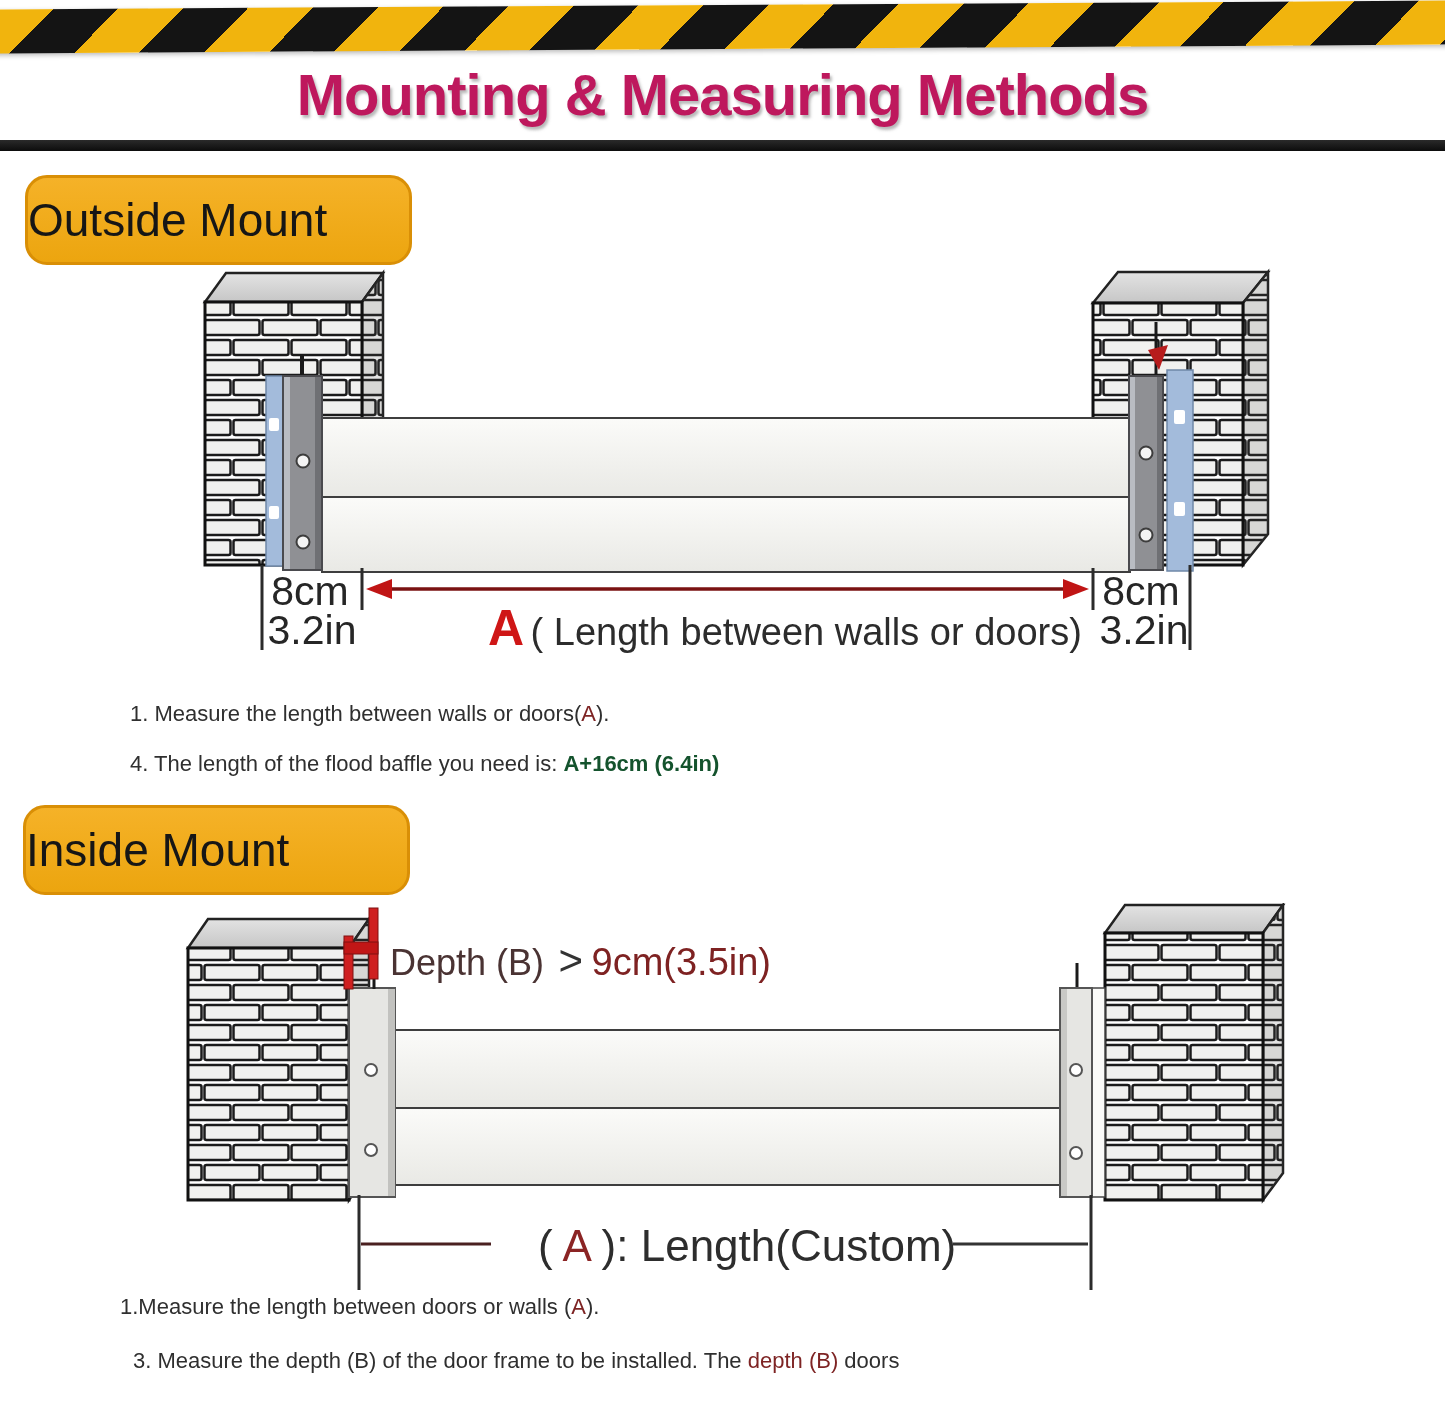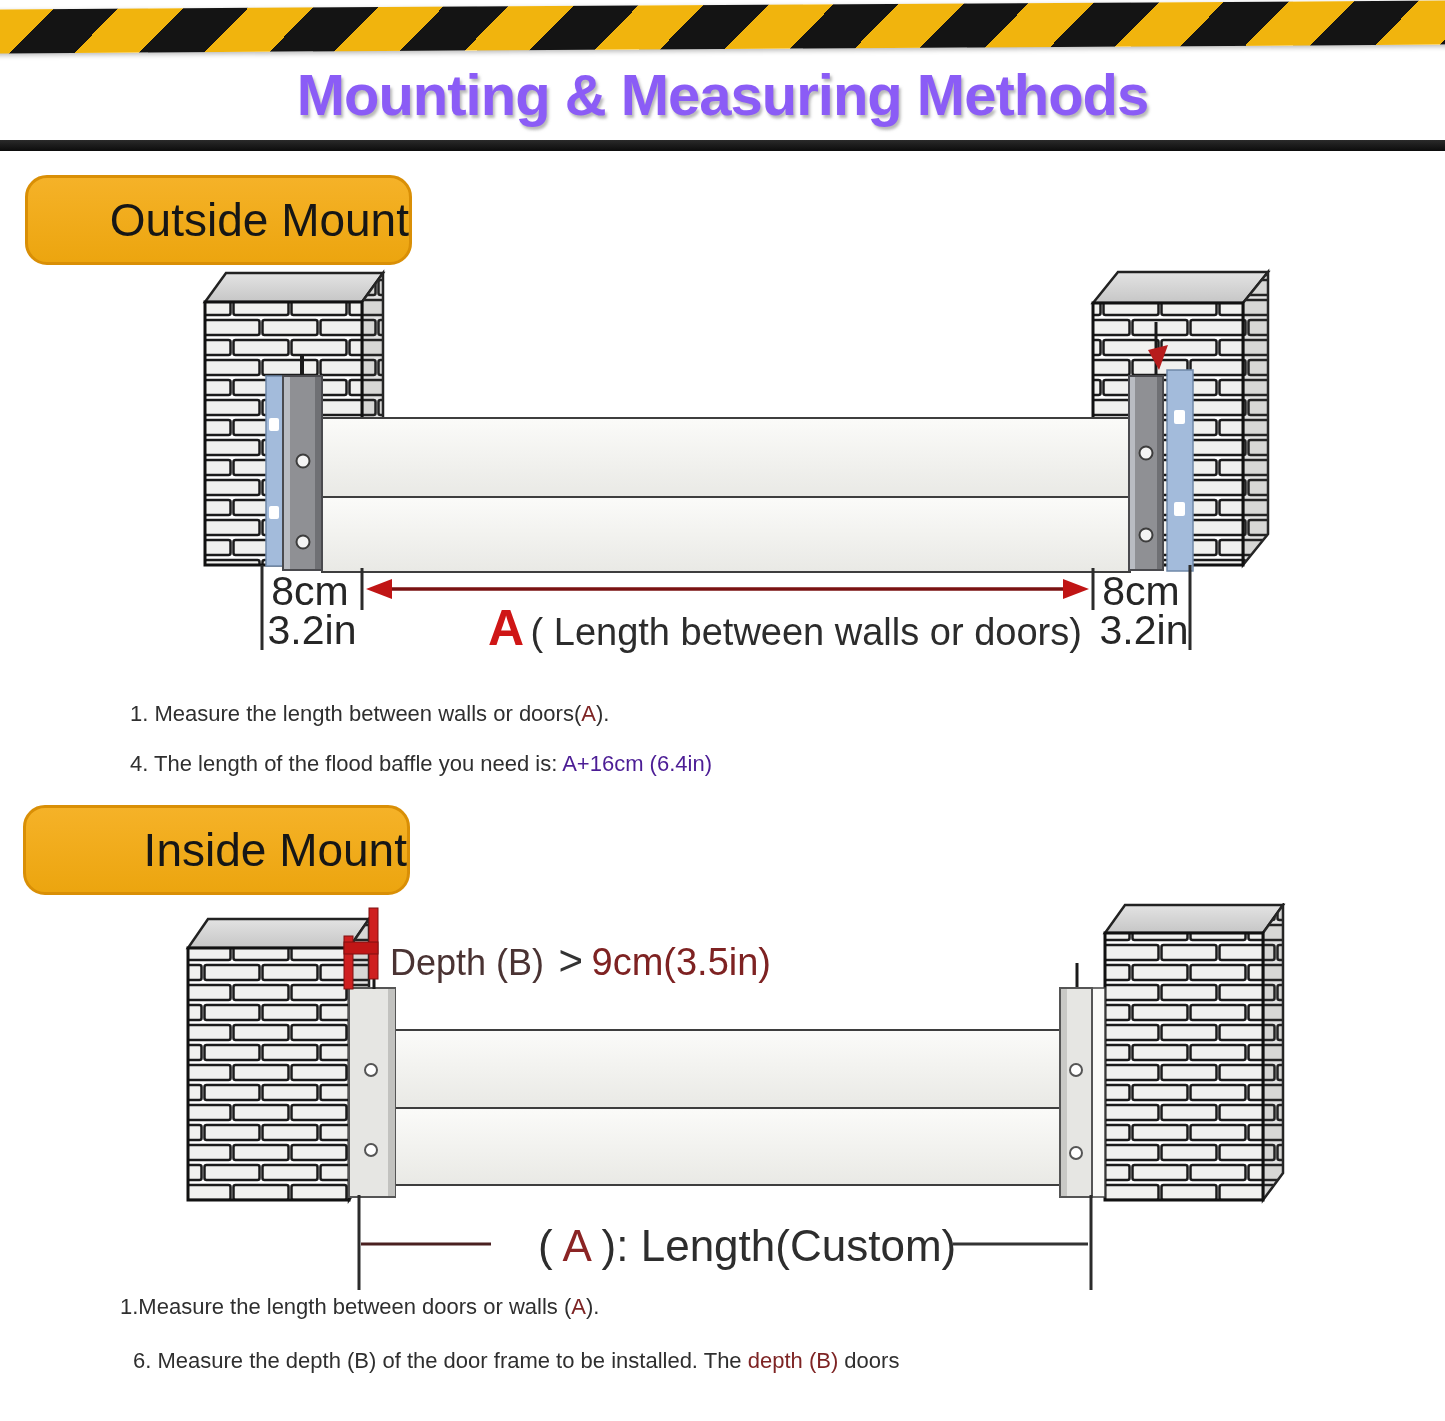--- a/index.html
+++ b/index.html
@@ -4,50 +4,50 @@
 <style>
   html,body{margin:0;padding:0;background:#fff;}
   .page{position:relative;width:1445px;height:1421px;background:#ffffff;overflow:hidden;
         font-family:"Liberation Sans",sans-serif;}
 
   
   .stripes{position:absolute;top:5px;left:-12px;right:-12px;height:44px;
            background:repeating-linear-gradient(135deg,#f1b40d 0 46px,#141414 46px 92px);
            transform:rotate(-0.35deg);box-shadow:0 2px 5px rgba(0,0,0,.28);}
   .title{position:absolute;top:49px;left:0;width:100%;height:92px;line-height:92px;
-         text-align:center;font-size:58px;font-weight:bold;color:#8b5cf6;letter-spacing:-1px;
+         text-align:center;font-size:58px;font-weight:bold;color:#be185d;letter-spacing:-1px;
          text-shadow:2px 3px 3px rgba(125,125,125,.55);}
   .divider{position:absolute;top:140px;left:0;width:100%;height:11px;
            background:linear-gradient(180deg,#2a2a2a,#0c0c0c);}
 
   
   .badge{position:absolute;width:387px;height:90px;border-radius:22px;
          background:linear-gradient(180deg,#f5b228,#eca50f);border:3px solid #d98f06;
-         box-sizing:border-box;display:flex;align-items:center;justify-content:flex-end;
+         box-sizing:border-box;display:flex;align-items:center;justify-content:flex-start;
          font-size:46px;color:#161616;}
   .badge.outside{left:25px;top:175px;}
   .badge.inside{left:23px;top:805px;}
 
   
   .diagram{position:absolute;left:0;width:1445px;}
   .diagram.one{top:258px;height:425px;}
   .diagram.two{top:903px;height:400px;}
   svg text{font-family:"Liberation Sans",sans-serif;}
 
   
   .notes{position:absolute;font-size:22px;color:#2f2f2f;line-height:38px;}
   .notes.first{left:130px;top:695px;}
   .notes.second{left:96px;top:1288px;}
   .notes .gap{margin-top:12px;}
   .notes.second .gap{margin-top:16px;}
   .notes.second .line1{margin-left:24px;}
   .notes.second .wrap2{text-indent:37px;}
   .notes.second .wrap2 .row2{display:block;text-indent:0;}
   .dkred{color:#7e2424;}
-  .formula{color:#4c1d95;}
+  .formula{color:#14532d;font-weight:bold;}
 </style>
 </head>
 <body>
 
 <div class="page">
 
   <div class="stripes"></div>
   <div class="title">Mounting &amp; Measuring Methods</div>
   <div class="divider"></div>
 
@@ -227,17 +227,17 @@
         <tspan fill="#2d2d2d">(</tspan>
         <tspan fill="#8b2424">A</tspan>
         <tspan fill="#2d2d2d">): Length(Custom)</tspan>
       </text>
     </g>
   </svg>
 
   <div class="notes second">
     <div class="line1"><span>1.Measure the length between doors or walls (</span><span class="dkred">A</span><span>).</span></div>
     <div class="gap wrap2">
-      <span>6. Measure the depth (B) of the door frame to be installed. The </span><span class="dkred">depth (B)</span><span> doors</span>
+      <span>3. Measure the depth (B) of the door frame to be installed. The </span><span class="dkred">depth (B)</span><span> doors</span>
     </div>
   </div>
 
 </div>
 
 </body></html>

